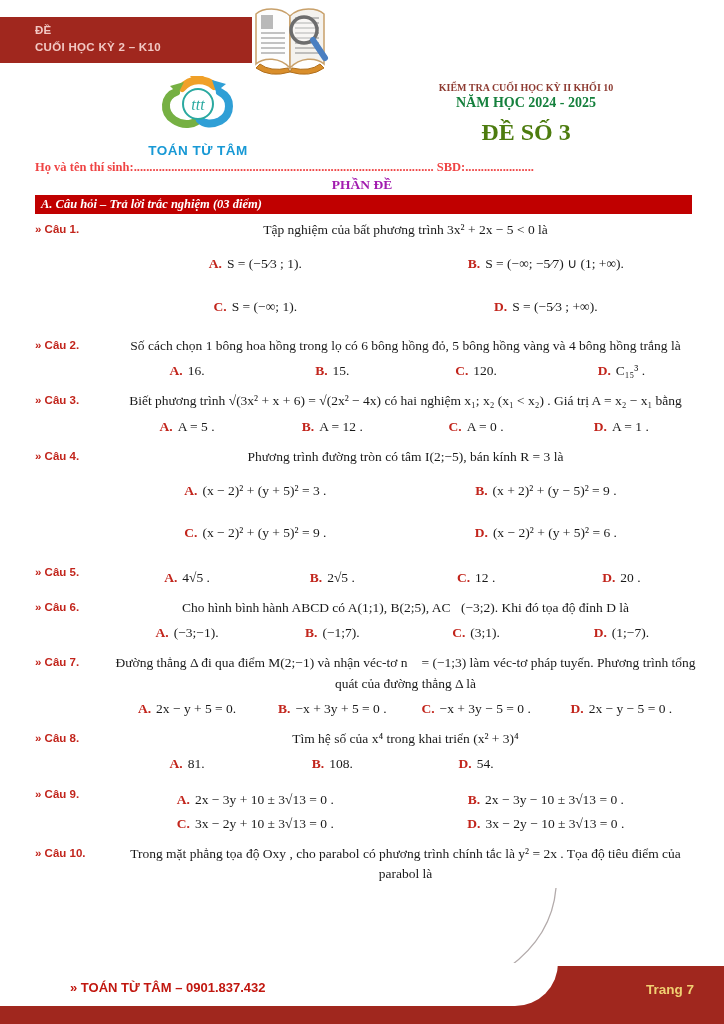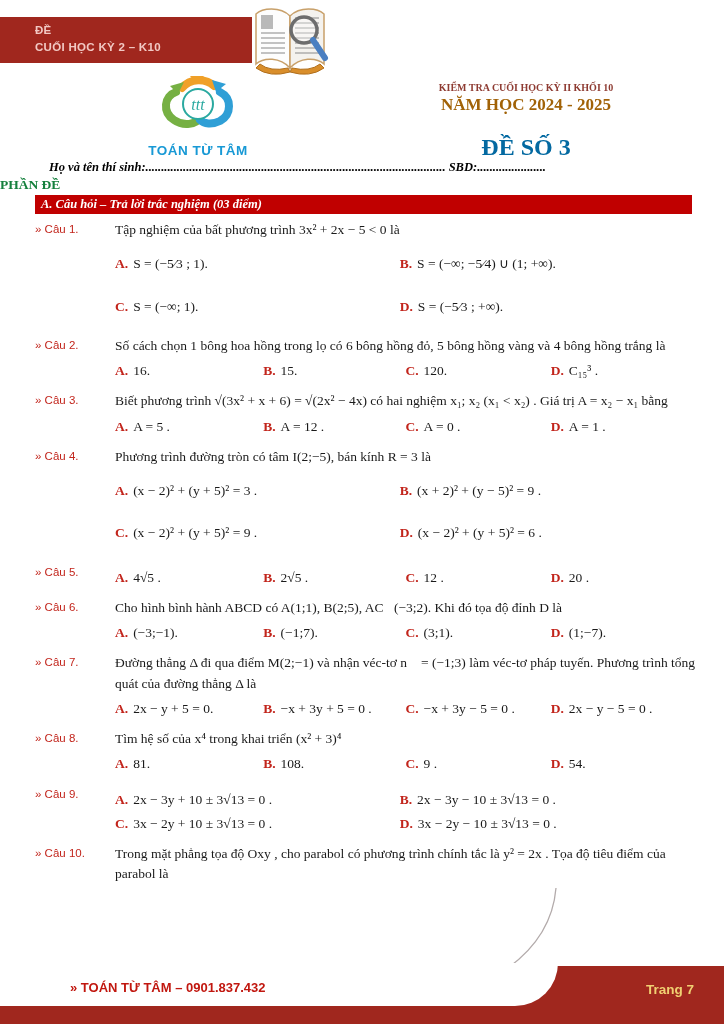--- a/index.html
+++ b/index.html
@@ -23,47 +23,47 @@
   
   .logo { position:absolute; left:138px; top:74px; width:120px; text-align:center; }
   .logo-name {
     font-family:"Liberation Sans", sans-serif; font-weight:bold;
     color:#1899d5; font-size:13.5px; letter-spacing:.5px; margin-top:1px;
   }
 
   
   .head-block { position:absolute; left:352px; top:82px; width:348px; text-align:center; }
   .head-t1 { color:#8e3b32; font-weight:bold; font-size:10px; }
-  .head-t2 { color:#a16207; font-weight:bold; font-size:17px; margin-top:2px; }
-  .head-code { color:#0369a1; font-weight:bold; font-size:24px; margin-top:19px; }
+  .head-t2 { color:#15803d; font-weight:bold; font-size:14px; margin-top:2px; }
+  .head-code { color:#4d7c0f; font-weight:bold; font-size:24px; margin-top:8px; }
 
   .student-line {
-    position:absolute; left:49px; right:30px; top:160px;
-    color:#000000; font-style:italic; font-weight:bold; font-size:12.5px;
+    position:absolute; left:35px; right:30px; top:160px;
+    color:#ef4444; font-weight:bold; font-size:12.5px;
     white-space:nowrap; overflow:hidden;
   }
   .part-label {
-    position:absolute; left:0; right:0; top:177px; text-align:left;
-    color:#15803d; font-weight:bold; font-size:13.5px;
+    position:absolute; left:0; right:0; top:177px; text-align:center;
+    color:#a21caf; font-weight:bold; font-size:13.5px;
   }
   .section-bar {
     position:absolute; left:35px; right:32px; top:195px; height:19px;
     background:#c00000; color:#ffffff; font-weight:bold; font-style:italic;
     font-size:12.5px; padding:1px 0 0 6px; line-height:17px;
   }
 
   
   .questions { position:absolute; left:35px; right:28px; top:220px; }
   .q-row { display:flex; margin-bottom:8px; }
   .q-label {
-    flex:0 0 80px; color:#c2251c; font-weight:normal;
+    flex:0 0 80px; color:#c2251c; font-weight:bold;
     font-family:"Liberation Sans", sans-serif; font-size:11.5px;
     padding-top:3px; white-space:nowrap;
   }
-  .q-body { flex:1; }
+  .q-body { flex:1;text-align:center; }
   .q-text { font-size:13.5px; line-height:1.5; }
   .opts { display:grid; margin-top:3px; }
   .cols4 { grid-template-columns:25.5% 24.5% 25% 25%; }
   .cols2 { grid-template-columns:49% 51%; }
   .opt { font-size:13.5px; line-height:1.5; padding:2px 4px 2px 0; white-space:nowrap; }
   .spread .opt { padding:11px 4px 11px 0; }
   .okey { color:#c2251c; font-weight:bold; margin-right:5px; }
 
   
   .footer-band { position:absolute; left:0; top:966px; width:724px; height:58px; background:#a0271e; }
@@ -147,21 +147,21 @@
 
   <div class="section-bar">A. Câu hỏi – Trả lời trắc nghiệm (03 điểm)</div>
 
   <div class="questions">
       <div class="q-row">
         <span class="q-label">» Câu 1.</span>
         <div class="q-body">
           <div class="q-text">Tập nghiệm của bất phương trình 3x² + 2x − 5 &lt; 0 là</div>
           <div class="opts cols2 spread">
             <span class="opt"><b class="okey">A.</b><span>S = (−5⁄3 ; 1).</span></span>
-            <span class="opt"><b class="okey">B.</b><span>S = (−∞; −5⁄4) ∪ (1; +∞).</span></span>
+            <span class="opt"><b class="okey">B.</b><span>S = (−∞; −5⁄7) ∪ (1; +∞).</span></span>
             <span class="opt"><b class="okey">C.</b><span>S = (−∞; 1).</span></span>
             <span class="opt"><b class="okey">D.</b><span>S = (−5⁄3 ; +∞).</span></span>
           </div>
         </div>
       </div>
       <div class="q-row">
         <span class="q-label">» Câu 2.</span>
         <div class="q-body">
           <div class="q-text">Số cách chọn 1 bông hoa hồng trong lọ có 6 bông hồng đỏ, 5 bông hồng vàng và 4 bông hồng trắng là</div>
           <div class="opts cols4">
@@ -231,21 +231,20 @@
           </div>
         </div>
       </div>
       <div class="q-row">
         <span class="q-label">» Câu 8.</span>
         <div class="q-body">
           <div class="q-text">Tìm hệ số của x⁴ trong khai triển (x² + 3)⁴</div>
           <div class="opts cols4">
             <span class="opt"><b class="okey">A.</b><span>81.</span></span>
             <span class="opt"><b class="okey">B.</b><span>108.</span></span>
-            <span class="opt"><b class="okey">C.</b><span>9 .</span></span>
             <span class="opt"><b class="okey">D.</b><span>54.</span></span>
           </div>
         </div>
       </div>
       <div class="q-row">
         <span class="q-label">» Câu 9.</span>
         <div class="q-body">
           <div class="opts cols2">
             <span class="opt"><b class="okey">A.</b><span>2x − 3y + 10 ± 3√13 = 0 .</span></span>
             <span class="opt"><b class="okey">B.</b><span>2x − 3y − 10 ± 3√13 = 0 .</span></span>

